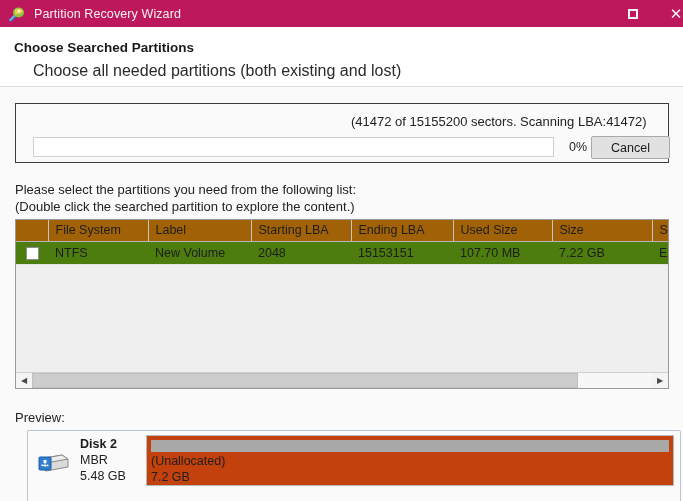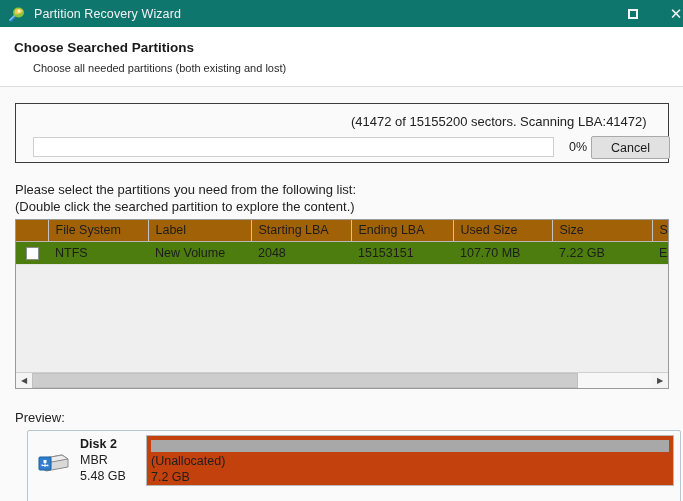--- a/index.html
+++ b/index.html
@@ -8,21 +8,21 @@
     width: 683px; height: 501px;
     overflow: hidden;
     background: #ffffff;
     font-family: "Liberation Sans", sans-serif;
   }
 
   
   .titlebar {
     position: absolute; left: 0; top: 0;
     width: 683px; height: 27px;
-    background: #0f766e;
+    background: #be185d;
     display: flex; align-items: center;
   }
   .title-icon {
     width: 18px; height: 18px;
     margin-left: 7px; margin-right: 9px;
     position: relative; flex: none;
   }
   .title-text {
     color: #f2f2f2;
     font-size: 12.5px;
@@ -54,21 +54,21 @@
     position: absolute; left: 0; top: 27px;
     width: 683px; height: 59px;
     background: #ffffff;
   }
   .page-title {
     position: absolute; left: 14px; top: 13px;
     font-size: 13.5px; font-weight: bold; color: #1a1a1a;
   }
   .page-sub {
     position: absolute; left: 33px; top: 35px;
-    font-size: 11px; color: #2a2a2a;
+    font-size: 16px; color: #2a2a2a;
   }
   .hdr-sep {
     position: absolute; left: 0; top: 86px;
     width: 683px; height: 1px; background: #dcdcdc;
   }
 
   
   .body-area {
     position: absolute; left: 0; top: 87px;
     width: 683px; height: 414px;

